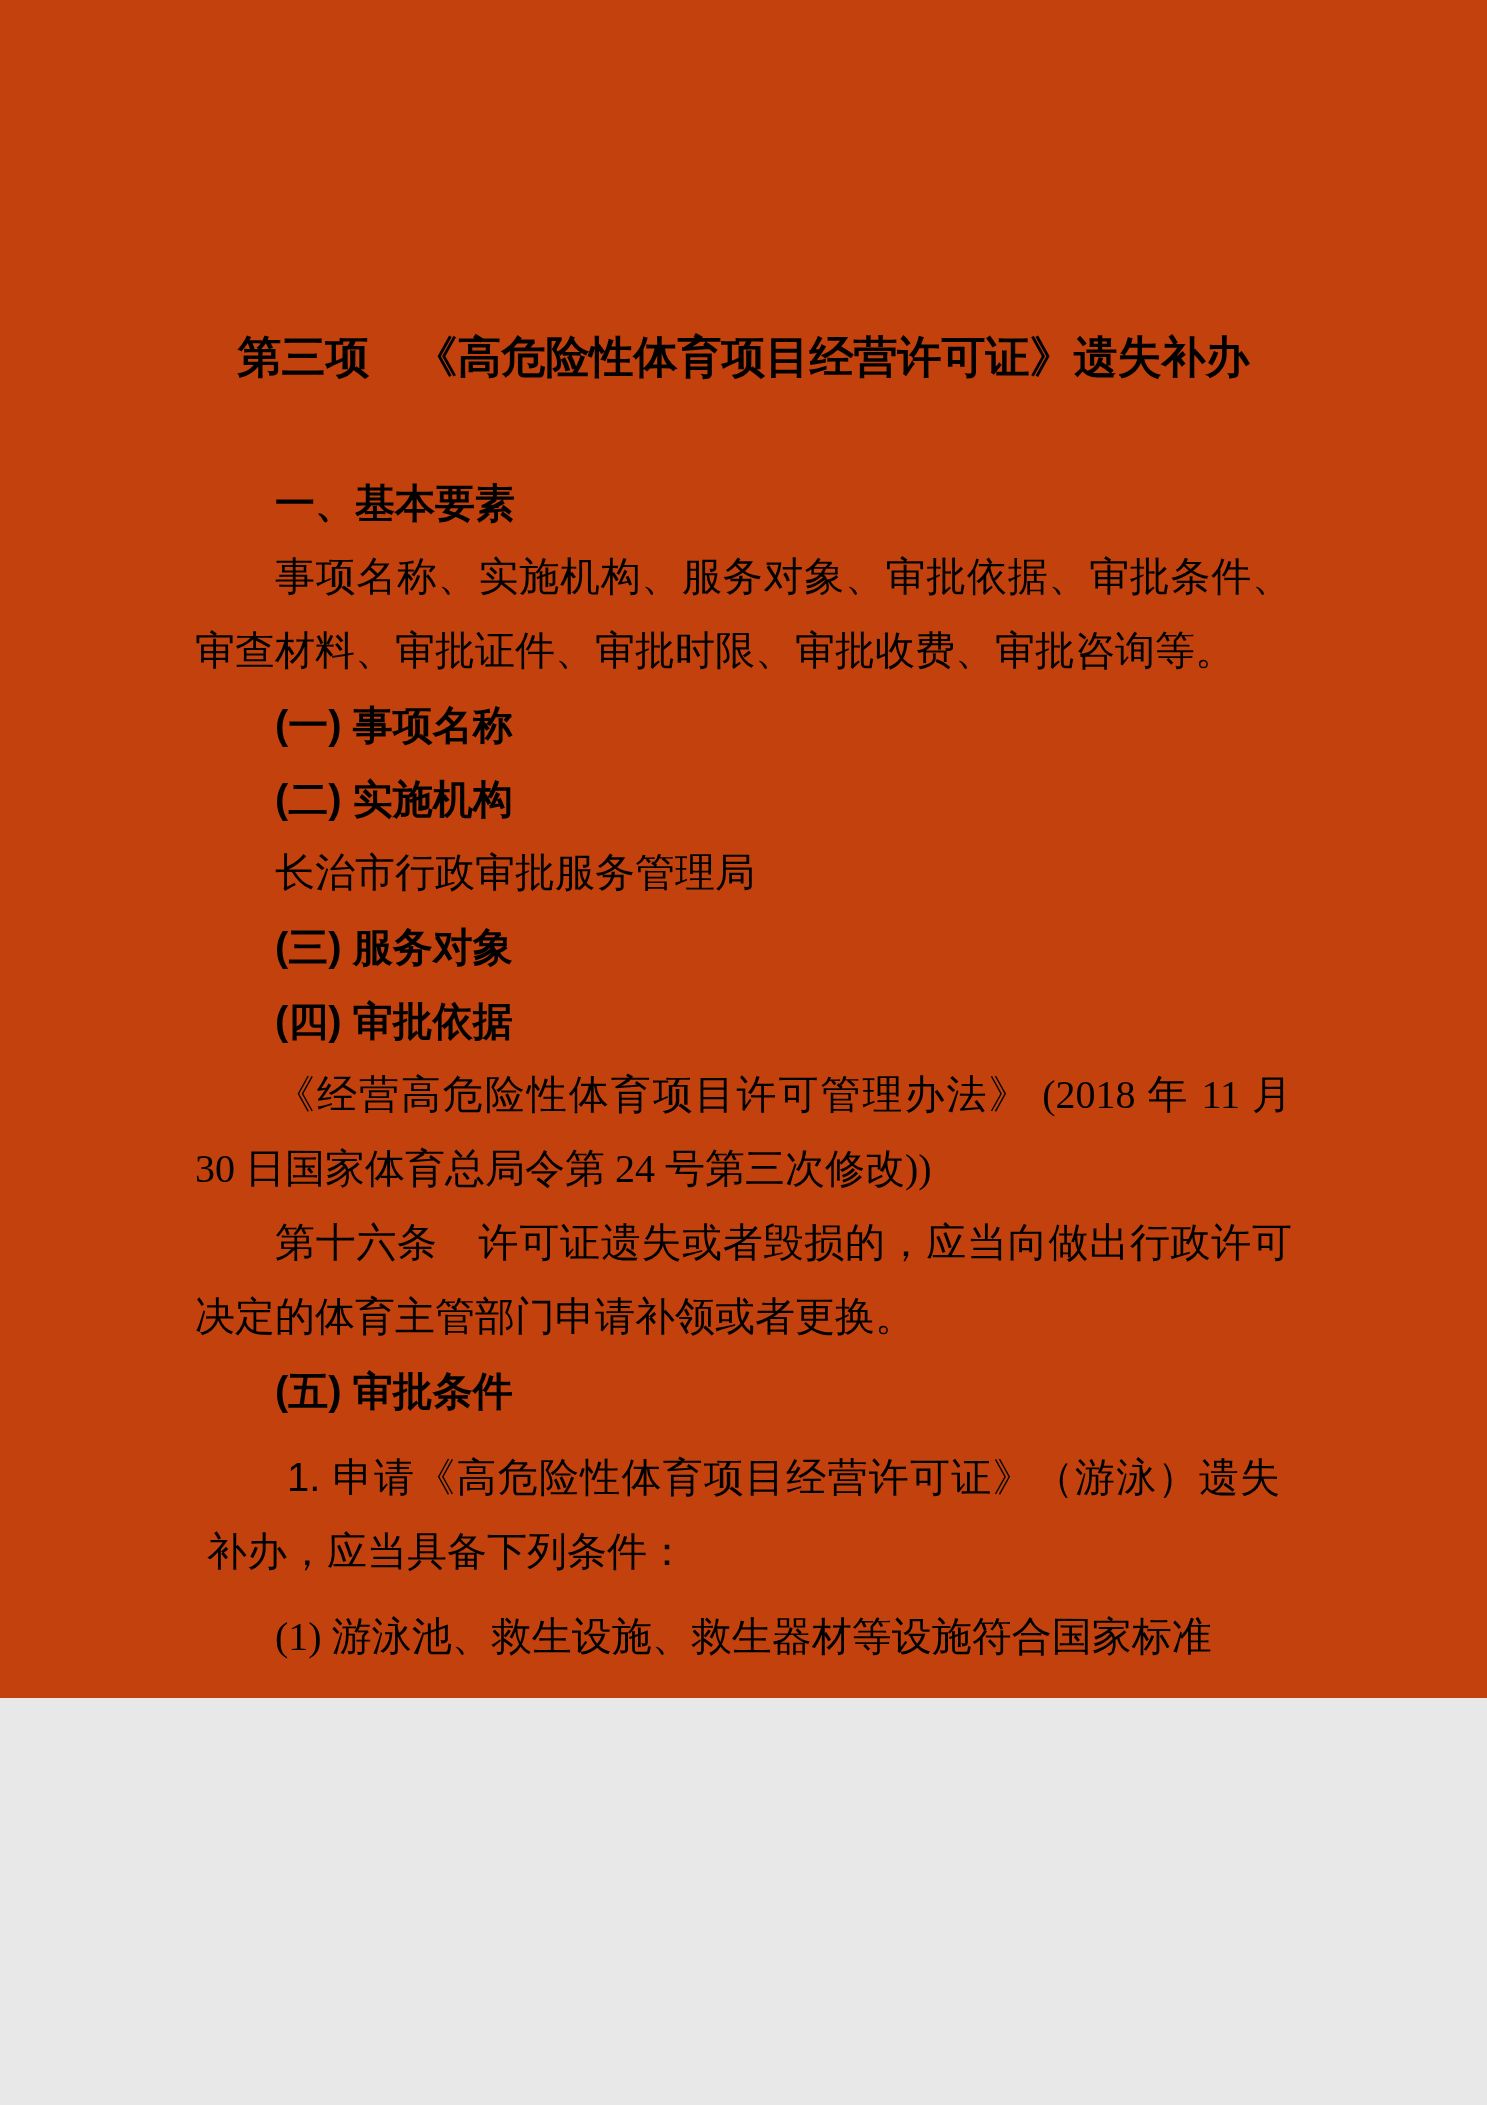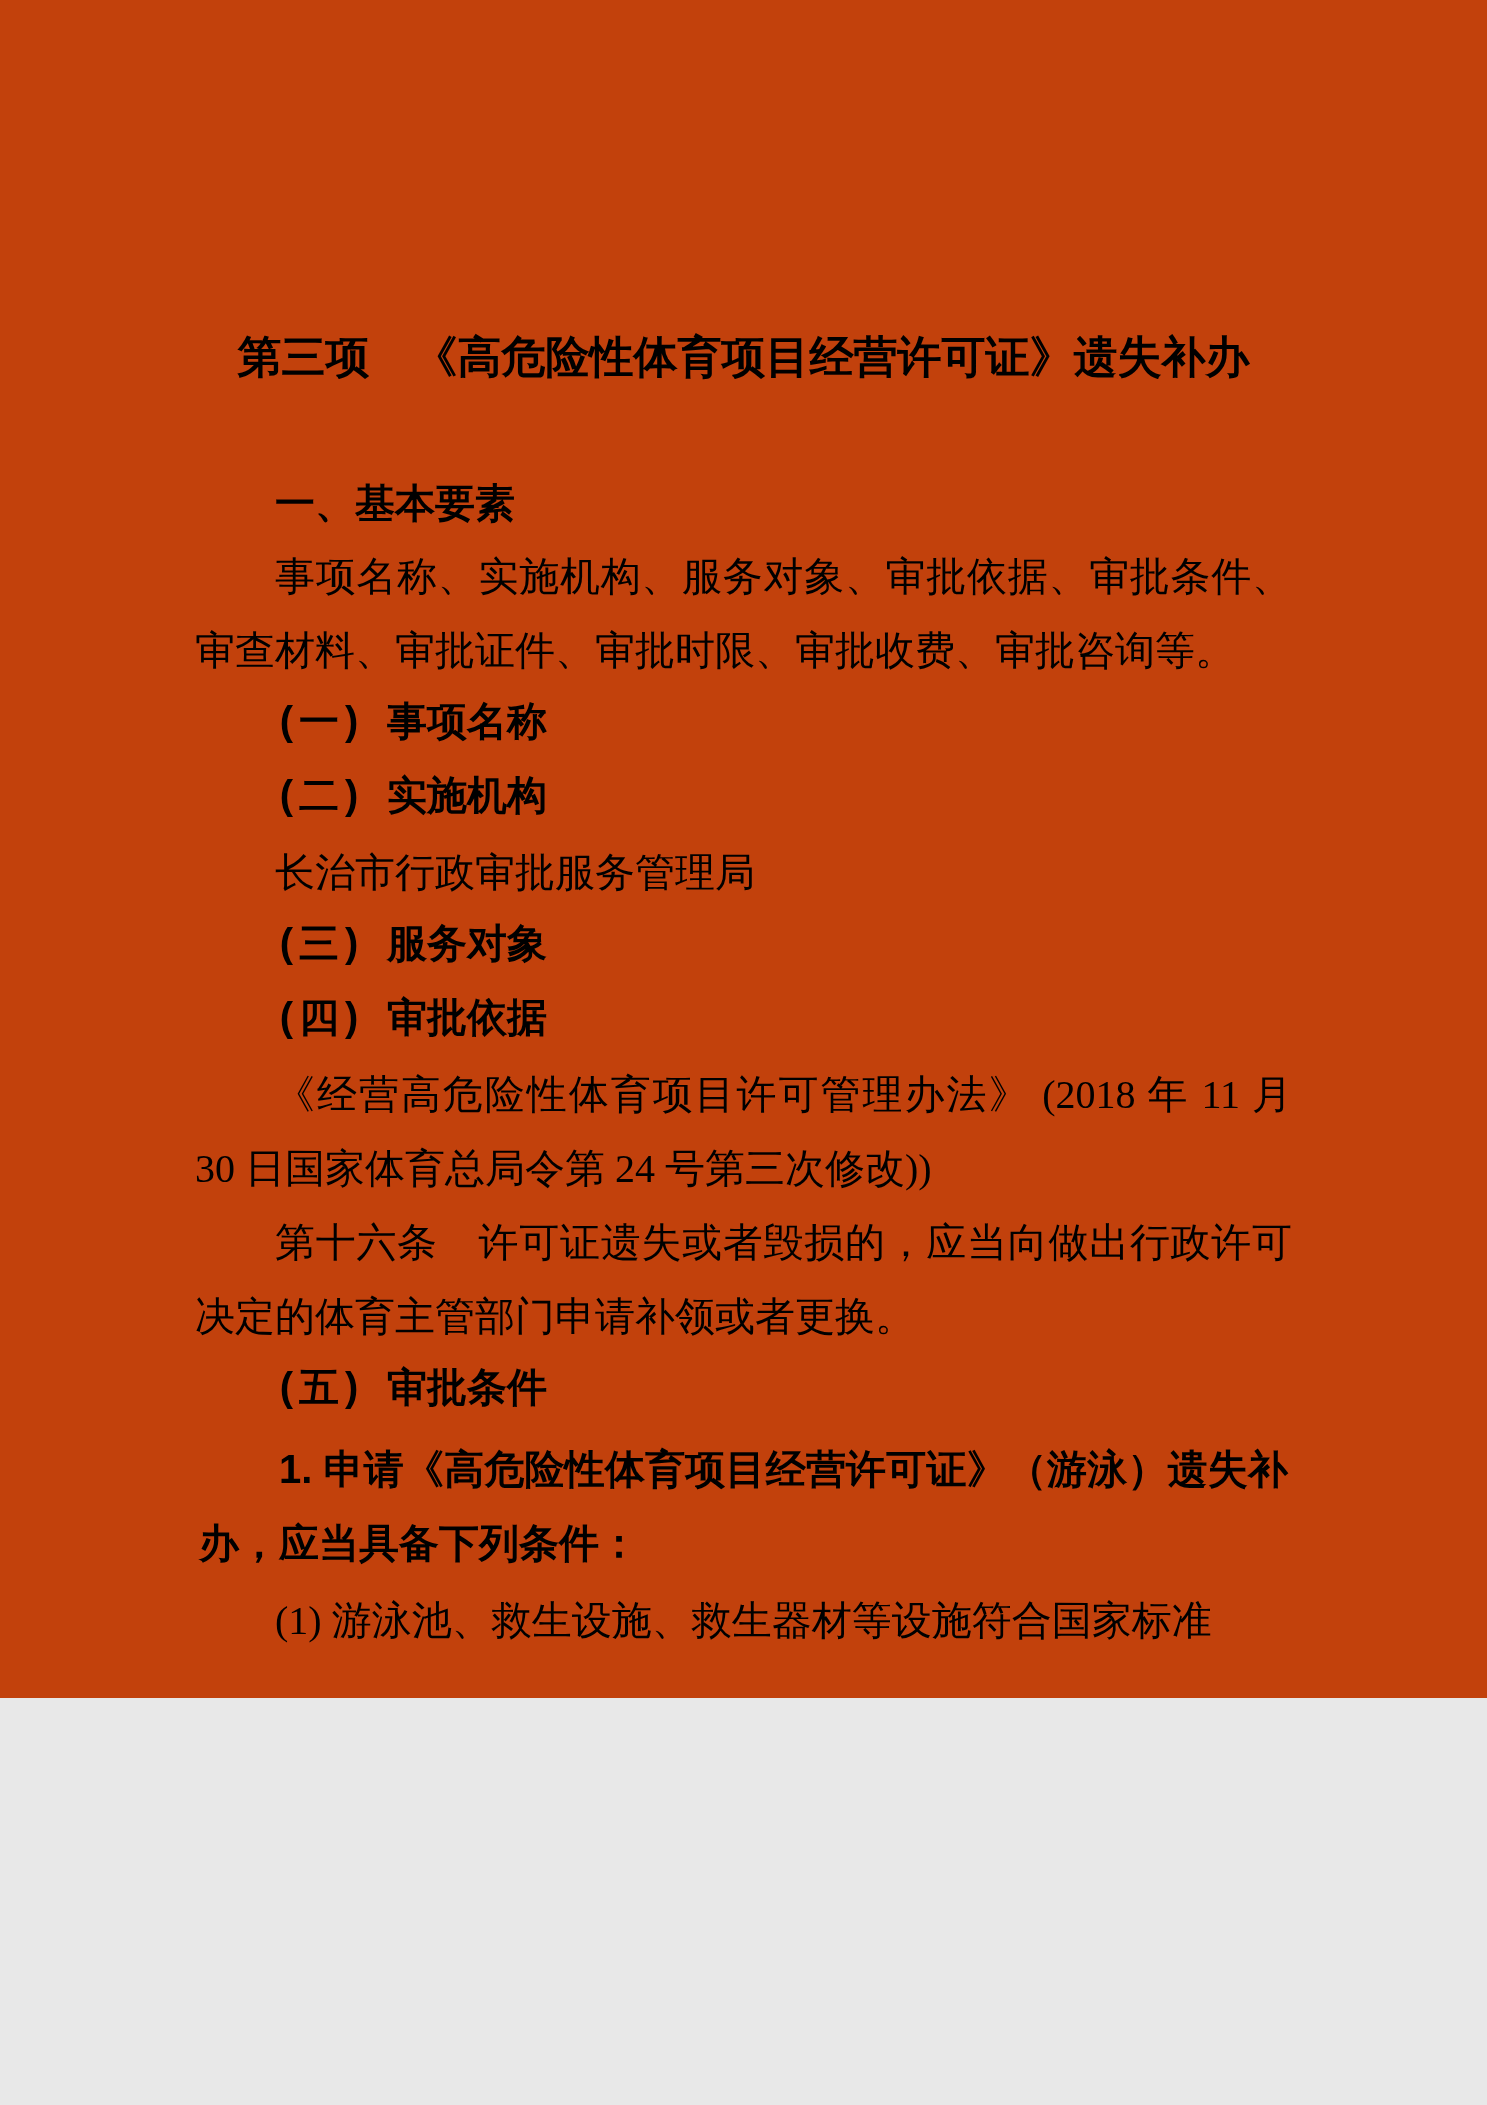--- a/index.html
+++ b/index.html
@@ -35,37 +35,37 @@
   .h-hei {
     margin: 0;
     font-family: "Liberation Sans", "DejaVu Sans", sans-serif;
     font-weight: bold;
     font-size: 40px;
     line-height: 74px;
     text-indent: 2em;
   }
   .h-kai {
     margin: 0;
-    font-family: Liberation Mono, monospace;
+    font-family: Liberation Sans, sans-serif;
     font-weight: bold;
     font-size: 40px;
     line-height: 74px;
     text-indent: 2em;
   }
   .para {
     margin: 0;
     font-size: 40px;
     line-height: 74px;
     text-indent: 2em;
     text-align: justify;
   }
   .para-bold-hei {
-    margin: 4px;
+    margin: 12px;
     font-family: "Liberation Sans", "DejaVu Sans", sans-serif;
-    font-weight: bold;
+    font-weight: normal;
     font-size: 40px;
     line-height: 74px;
     text-indent: 2em;
     text-align: justify;
   }
   .article-lead {
     font-weight: normal;
   }
   .footer {
     position: absolute;

